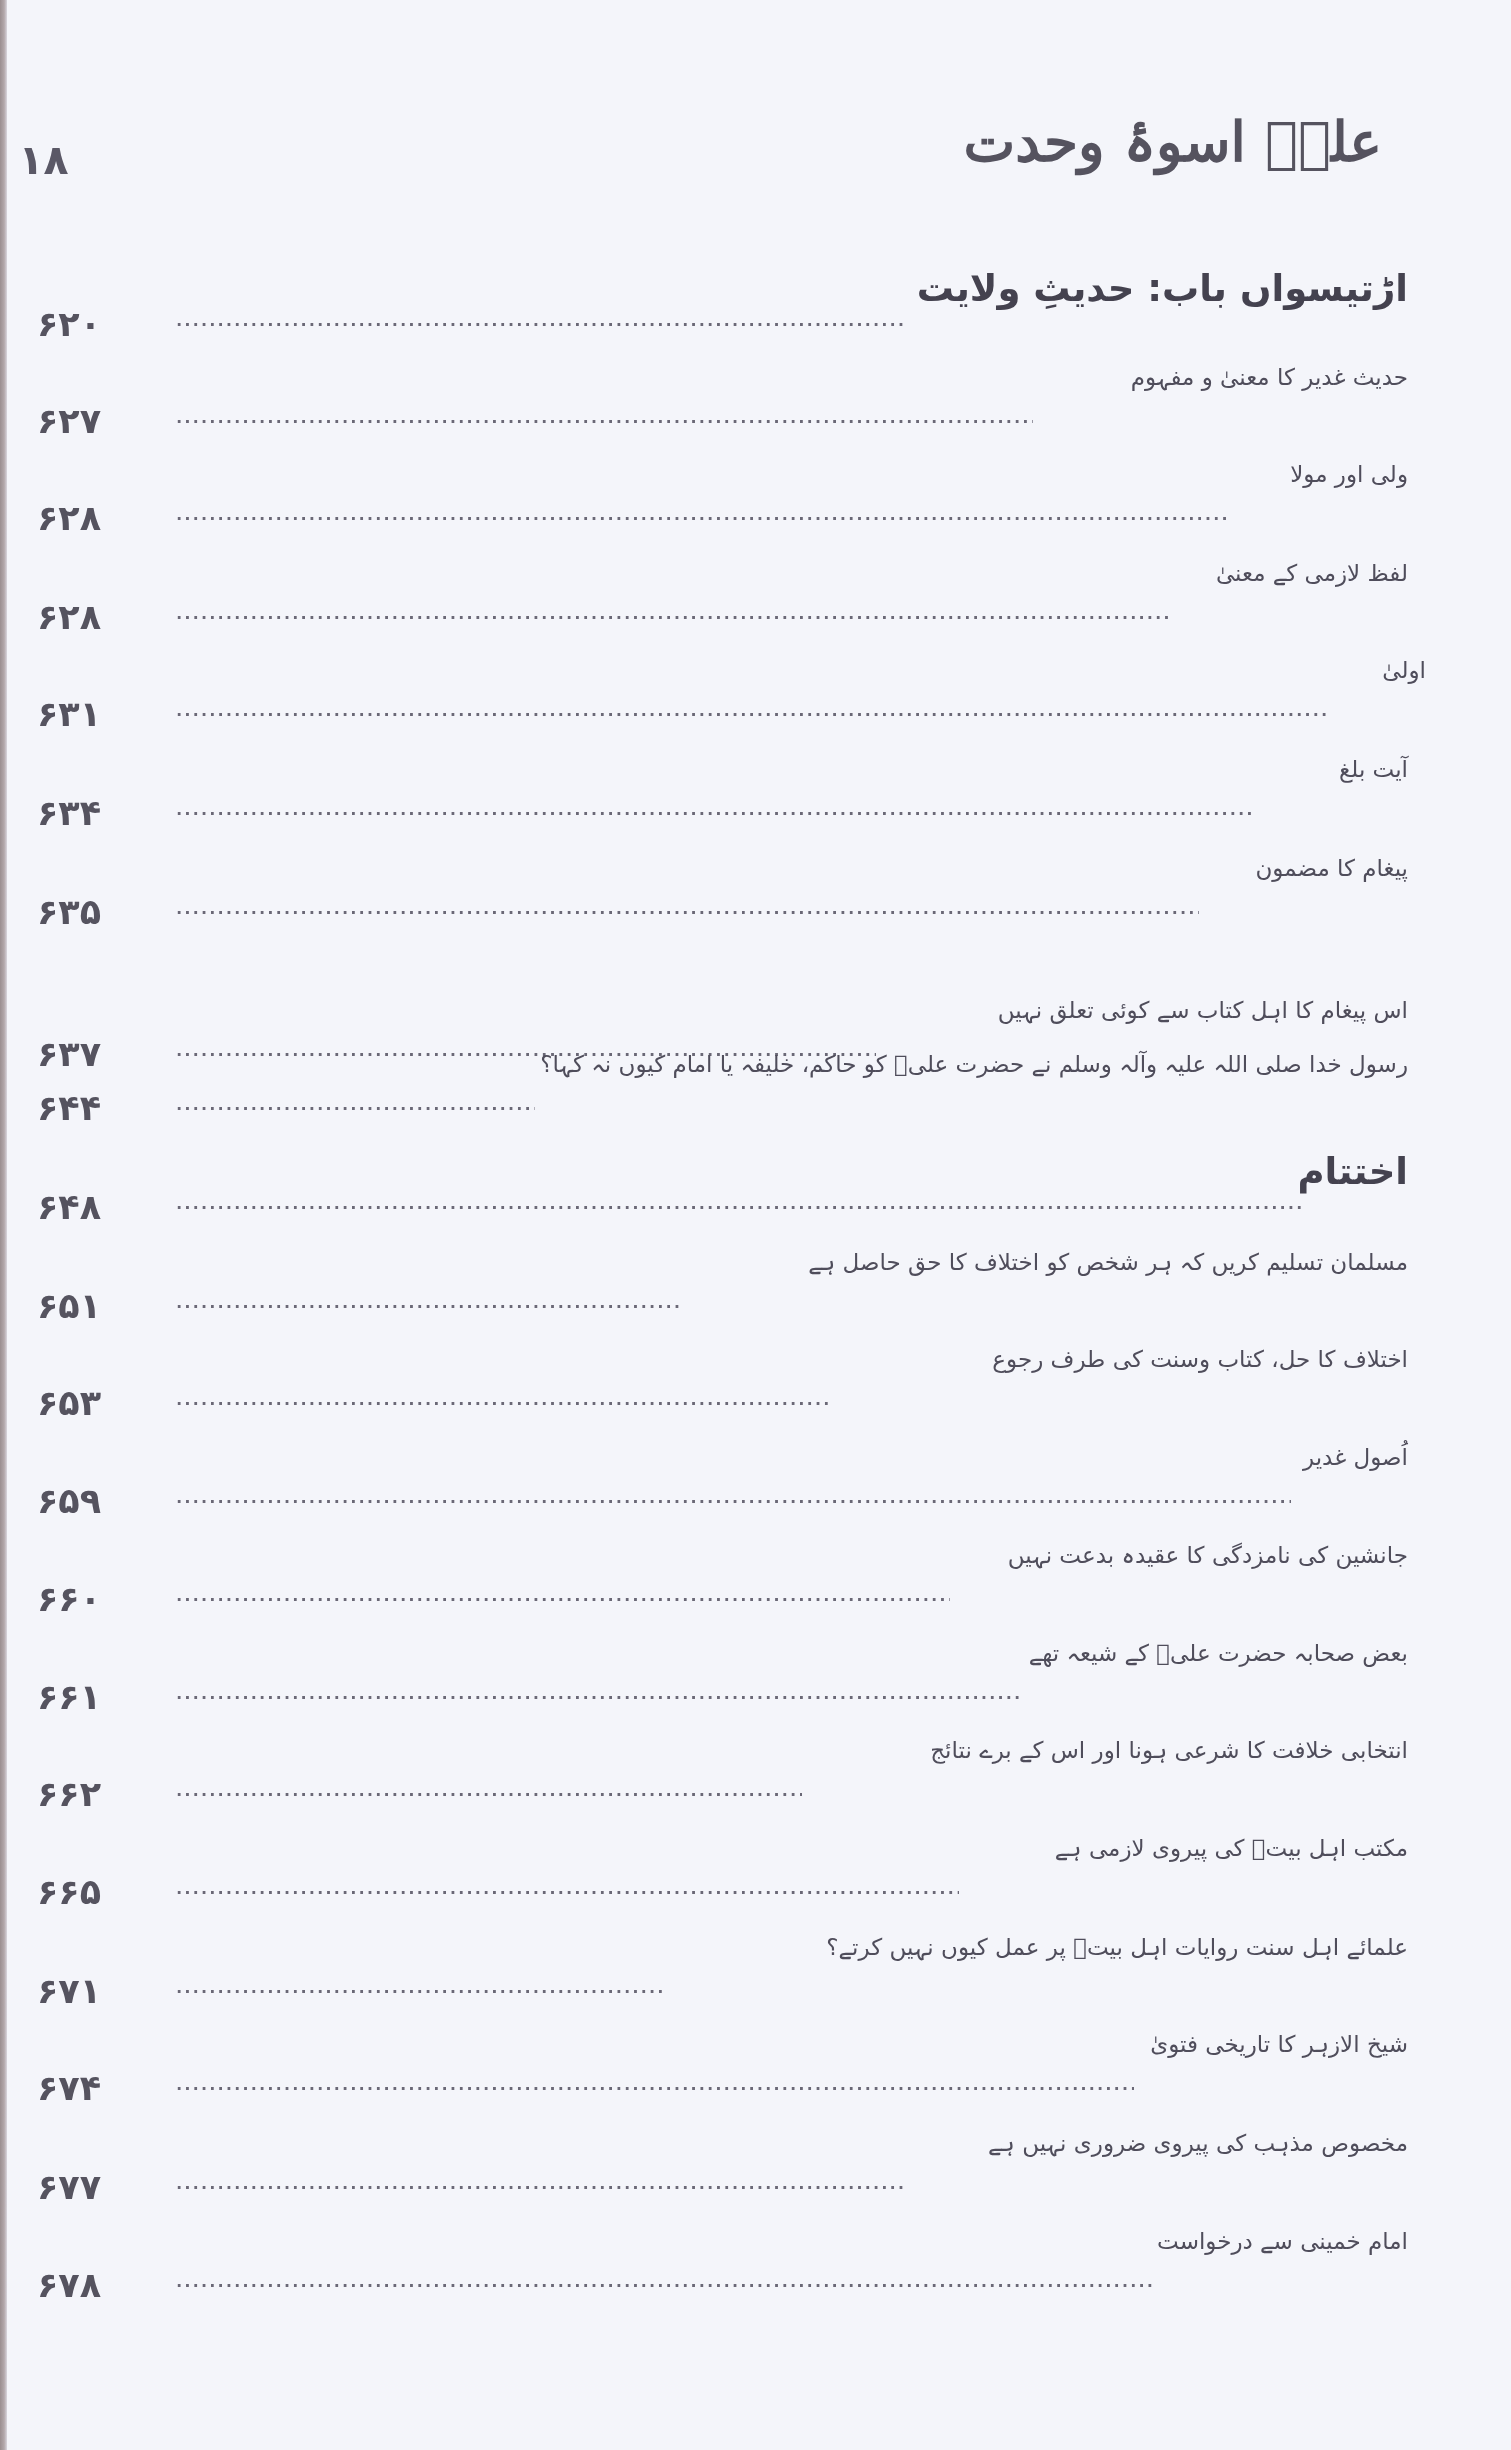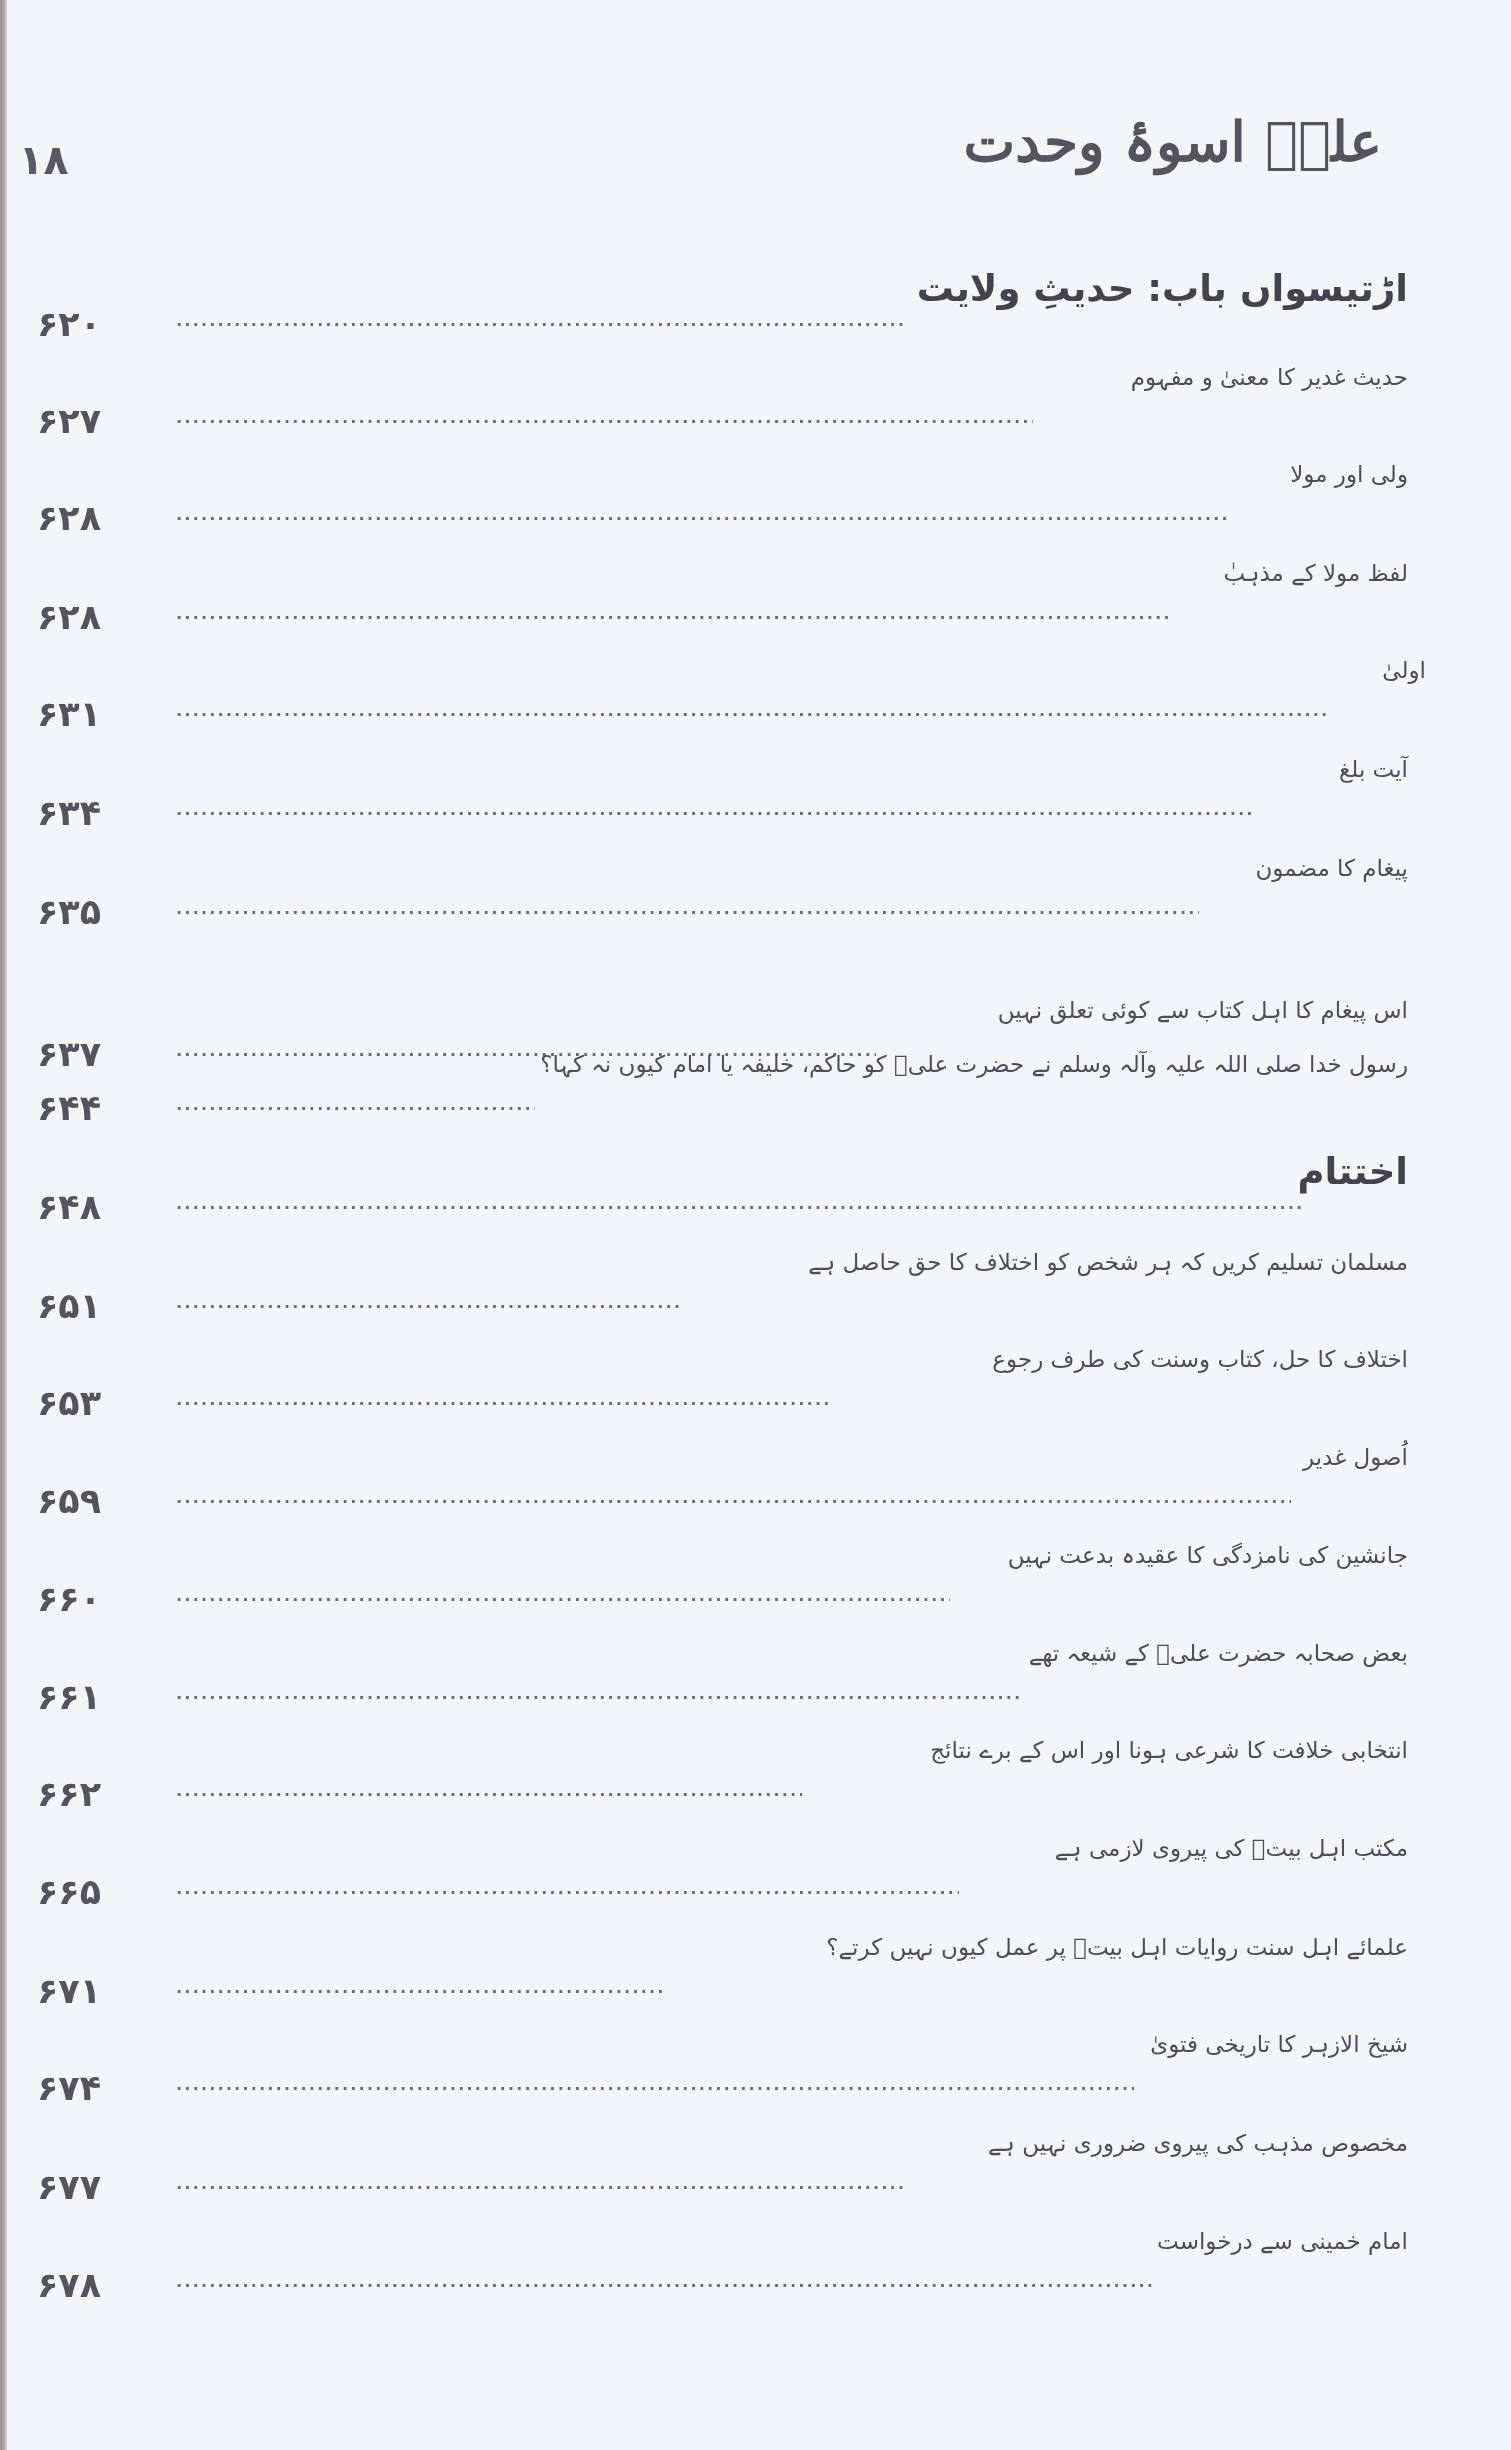--- a/index.html
+++ b/index.html
@@ -66,21 +66,21 @@
       <div class="entry-title">حدیث غدیر کا معنیٰ و مفہوم</div>
       <div class="leader" style="left: 175px; width: 858px;"></div>
       <div class="entry-page">۶۲۷</div>
     </div>
     <div class="entry" style="top: 461px;">
       <div class="entry-title">ولی اور مولا</div>
       <div class="leader" style="left: 175px; width: 1051px;"></div>
       <div class="entry-page">۶۲۸</div>
     </div>
     <div class="entry" style="top: 560px;">
-      <div class="entry-title">لفظ مولا کے مذہبٰ</div>
+      <div class="entry-title">لفظ لازمی کے معنیٰ</div>
       <div class="leader" style="left: 175px; width: 996px;"></div>
       <div class="entry-page">۶۲۸</div>
     </div>
     <div class="entry" style="top: 657px; padding-left: 18px;">
       <div class="entry-title">اولیٰ</div>
       <div class="leader" style="left: 175px; width: 1153px;"></div>
       <div class="entry-page">۶۳۱</div>
     </div>
     <div class="entry" style="top: 756px;">
       <div class="entry-title">آیت بلغ</div>

